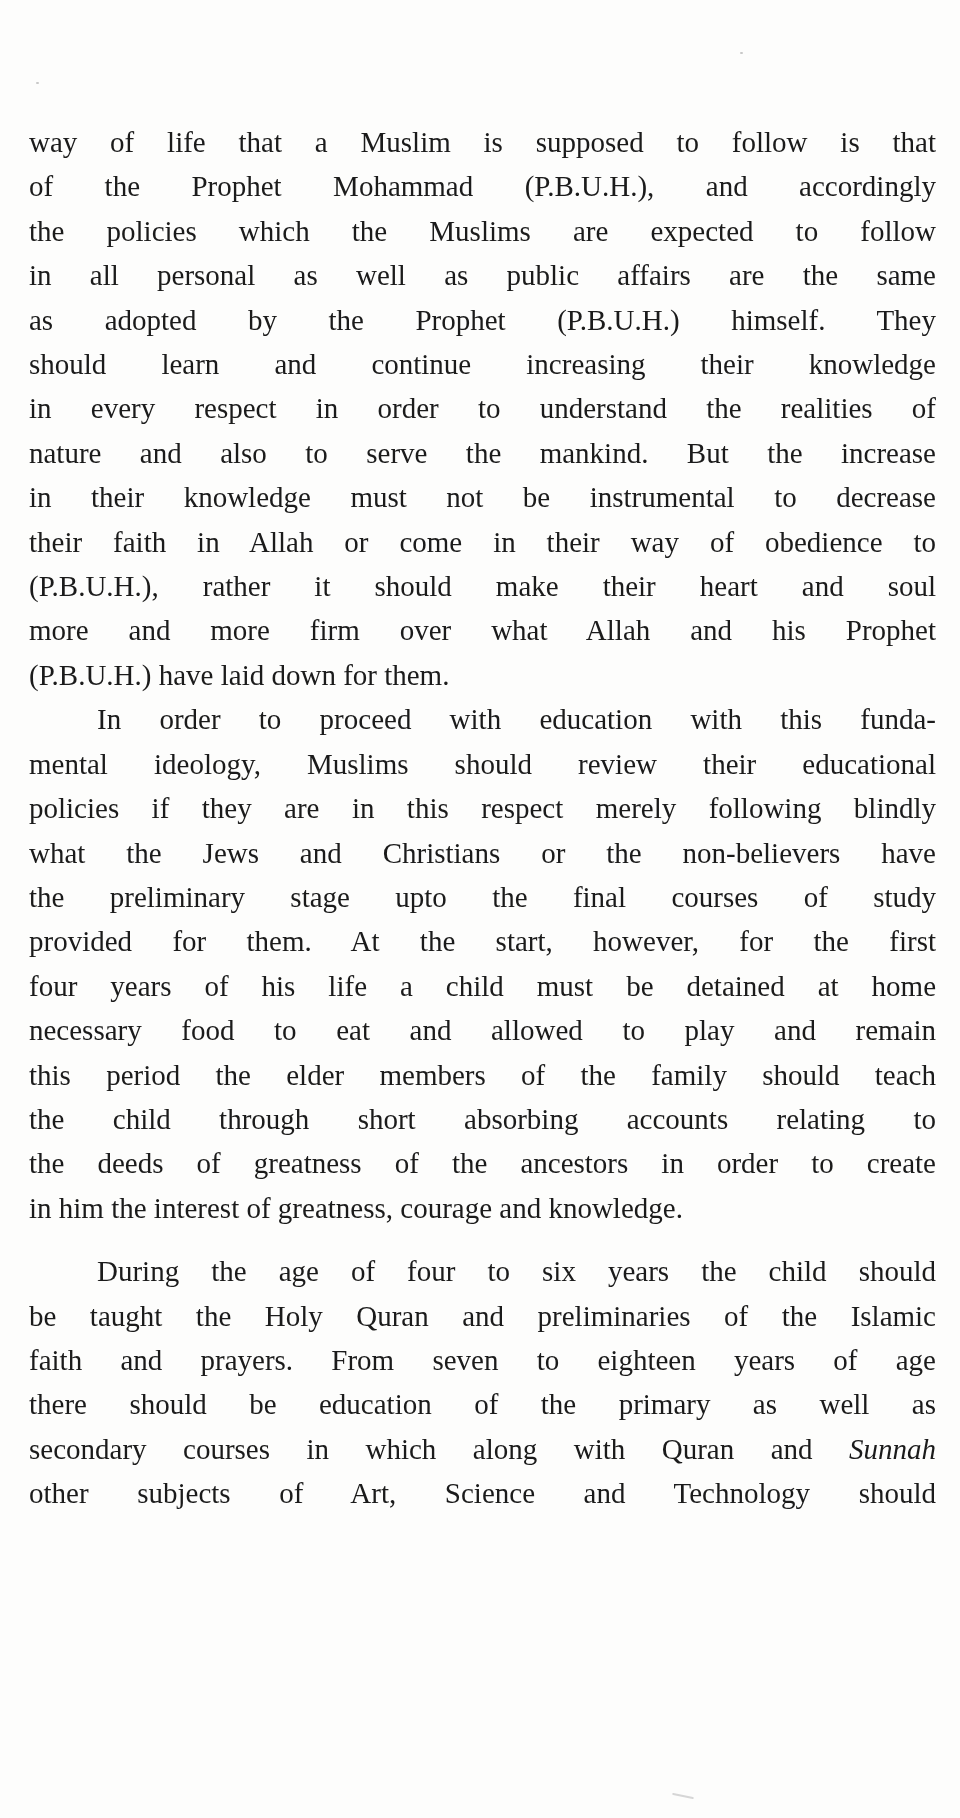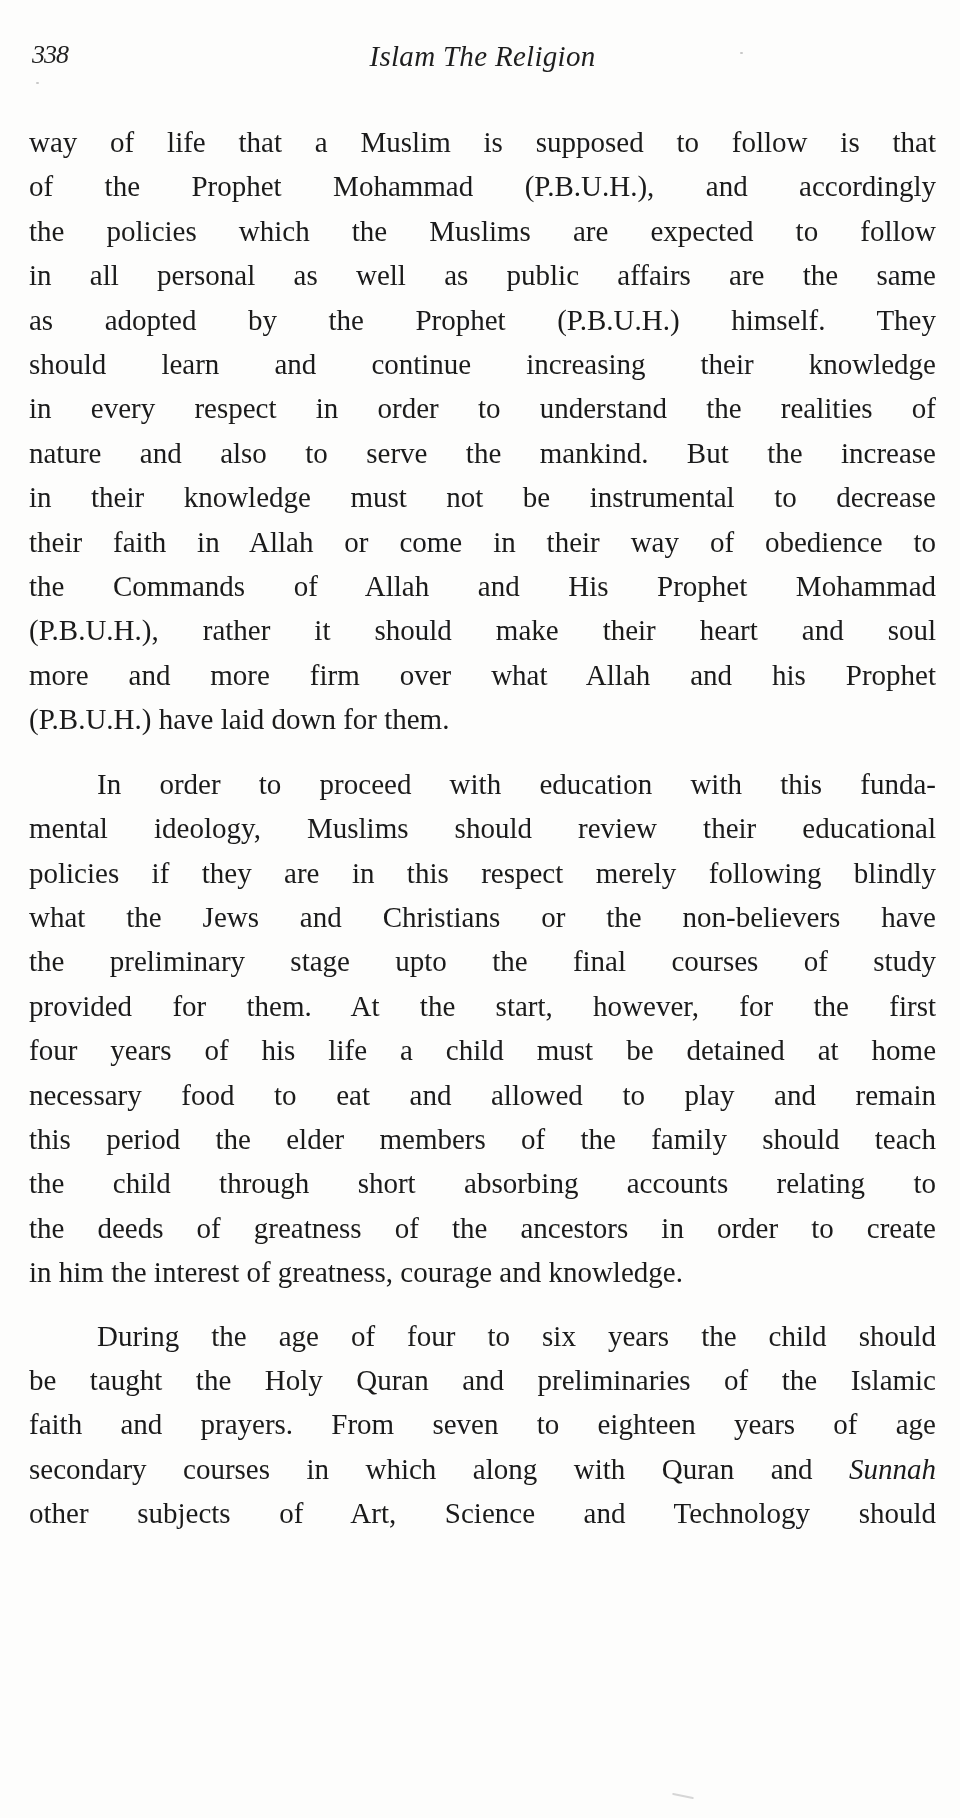--- a/index.html
+++ b/index.html
@@ -68,54 +68,49 @@
       text-align-last: justify;
       white-space: nowrap;
       word-spacing: 0px;
     }
     .para .line.last {
       text-align-last: left;
     }
     .para .line.indent {
       padding-left: 68px;
     }
-    .para + .para { margin-top: 20px; }
+    .para + .para { margin-top: 0; }
     .para.p3 { margin-top: 19px; }
     em { font-style: italic; }
     .speck {
       position: absolute;
       width: 3px; height: 2px;
       background: #c8c8c8;
       border-radius: 1px;
     }
   </style>
 </head>
 <body>
 
 <div class="page">
 
-  <div class="running-head">
-    <span class="page-number">338</span>
-    <span class="book-title">Islam The Religion</span>
-  </div>
 
   <div class="body-text">
 
     <p class="para p1">
       <span class="line">way of life that a Muslim is supposed to follow is that</span>
       <span class="line">of the Prophet Mohammad (P.B.U.H.), and accordingly</span>
       <span class="line">the policies which the Muslims are expected to follow</span>
       <span class="line">in all personal as well as public affairs are the same</span>
       <span class="line">as adopted by the Prophet (P.B.U.H.) himself. They</span>
       <span class="line">should learn and continue increasing their knowledge</span>
       <span class="line">in every respect in order to understand the realities of</span>
       <span class="line">nature and also to serve the mankind. But the increase</span>
       <span class="line">in their knowledge must not be instrumental to decrease</span>
       <span class="line">their faith in Allah or come in their way of obedience to</span>
-      <span class="line">the Commands of Allah and His Prophet Mohammad</span>
       <span class="line">(P.B.U.H.), rather it should make their heart and soul</span>
       <span class="line">more and more firm over what Allah and his Prophet</span>
       <span class="line last">(P.B.U.H.) have laid down for them.</span>
     </p>
 
     <p class="para p2">
       <span class="line indent">In order to proceed with education with this funda-</span>
       <span class="line">mental ideology, Muslims should review their educational</span>
       <span class="line">policies if they are in this respect merely following blindly</span>
       <span class="line">what the Jews and Christians or the non-believers have</span>
@@ -126,20 +121,21 @@
       <span class="line">this period the elder members of the family should teach</span>
       <span class="line">the child through short absorbing accounts relating to</span>
       <span class="line">the deeds of greatness of the ancestors in order to create</span>
       <span class="line last">in him the interest of greatness, courage and knowledge.</span>
     </p>
 
     <p class="para p3">
       <span class="line indent">During the age of four to six years the child should</span>
       <span class="line">be taught the Holy Quran and preliminaries of the Islamic</span>
       <span class="line">faith and prayers. From seven to eighteen years of age</span>
+      <span class="line">there should be education of the primary as well as</span>
       <span class="line"><span>secondary courses in which along with Quran and </span><em>Sunnah</em></span>
       <span class="line">other subjects of Art, Science and Technology should</span>
     </p>
 
   </div>
 
   <span class="speck" style="left:740px;top:52px;"></span>
   <span class="speck" style="left:36px;top:82px;"></span>
   <span class="speck" style="left:672px;top:1795px;width:22px;height:2px;background:#d6d6d6;transform:rotate(12deg);"></span>
 </div>

